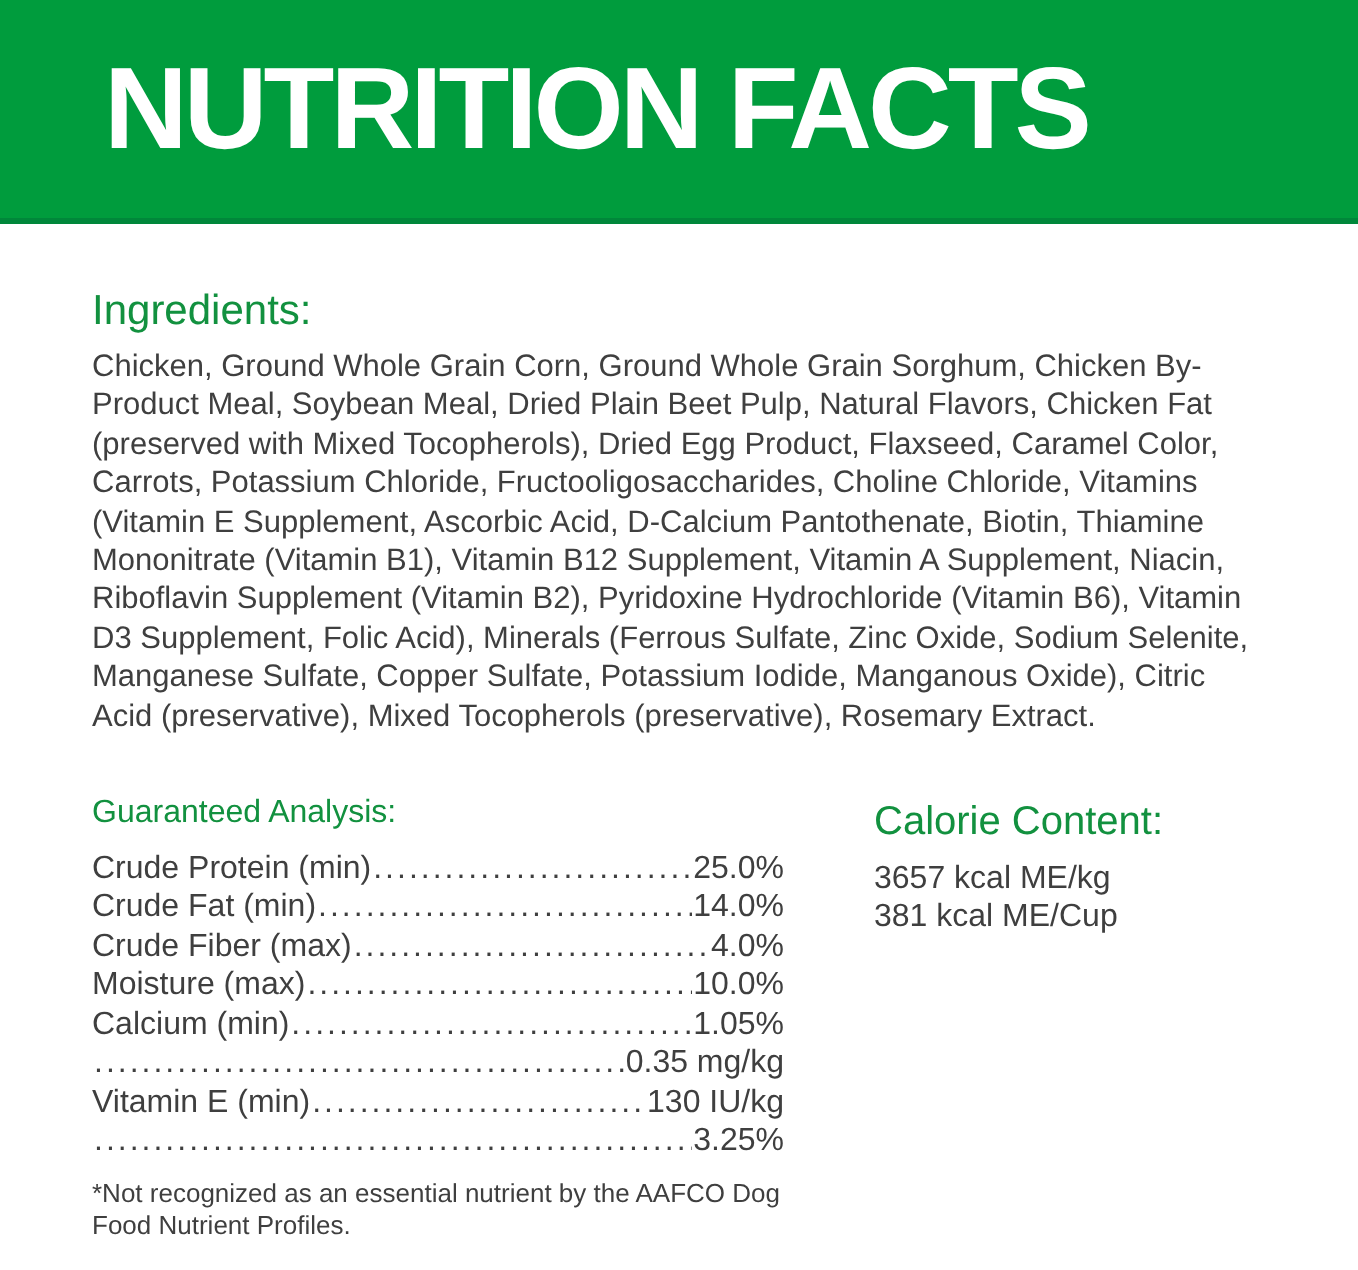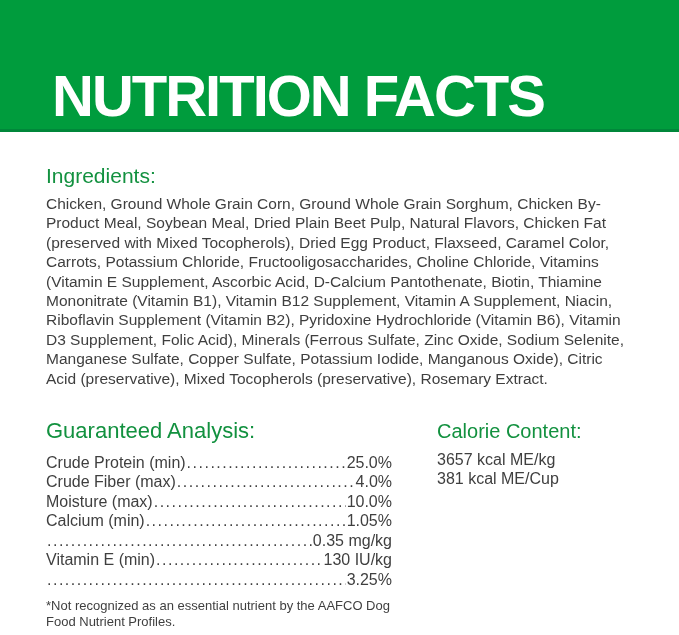--- a/index.html
+++ b/index.html
@@ -5,25 +5,25 @@
   * { margin: 0; padding: 0; box-sizing: border-box; }
   html, body { width: 679px; height: 635px; }
   body {
     background: #ffffff;
     font-family: "Liberation Sans", sans-serif;
     color: #3f3f3f;
     overflow: hidden;
   }
   .banner {
     width: 679px;
-    height: 132px;
+    height: 112px;
     background: #009c3d;
     border-bottom: 3px solid #00873a;
     display: flex;
-    align-items: flex-end;
+    align-items: center;
   }
   .banner-title {
     color: #ffffff;
     font-size: 58px;
     font-weight: bold;
     letter-spacing: -2px;
     padding-left: 52px;
     white-space: nowrap;
   }
   .content {
@@ -43,21 +43,21 @@
     line-height: 19.4px;
     color: #3f3f3f;
     max-width: 590px;
   }
   .columns {
     display: flex;
     margin-top: 30px;
   }
   .ga-col { width: 346px; }
   .ga-heading {
-    font-size: 22px;
+    font-size: 16px;
     margin-bottom: 9px;
   }
   .ga-row {
     display: flex;
     align-items: baseline;
     font-size: 16px;
     line-height: 19.4px;
     white-space: nowrap;
   }
   .ga-label { flex: none; }
@@ -106,20 +106,25 @@
 
     <div class="ga-col">
       <div class="section-heading ga-heading">Guaranteed Analysis:</div>
 
       <div class="ga-row">
         <span class="ga-label">Crude Protein (min)</span>
         <span class="ga-leader"></span>
         <span class="ga-value">25.0%</span>
       </div>
       <div class="ga-row">
+        <span class="ga-label">Crude Fat (min)</span>
+        <span class="ga-leader"></span>
+        <span class="ga-value">14.0%</span>
+      </div>
+      <div class="ga-row">
         <span class="ga-label">Crude Fiber (max)</span>
         <span class="ga-leader"></span>
         <span class="ga-value">4.0%</span>
       </div>
       <div class="ga-row">
         <span class="ga-label">Moisture (max)</span>
         <span class="ga-leader"></span>
         <span class="ga-value">10.0%</span>
       </div>
       <div class="ga-row">

